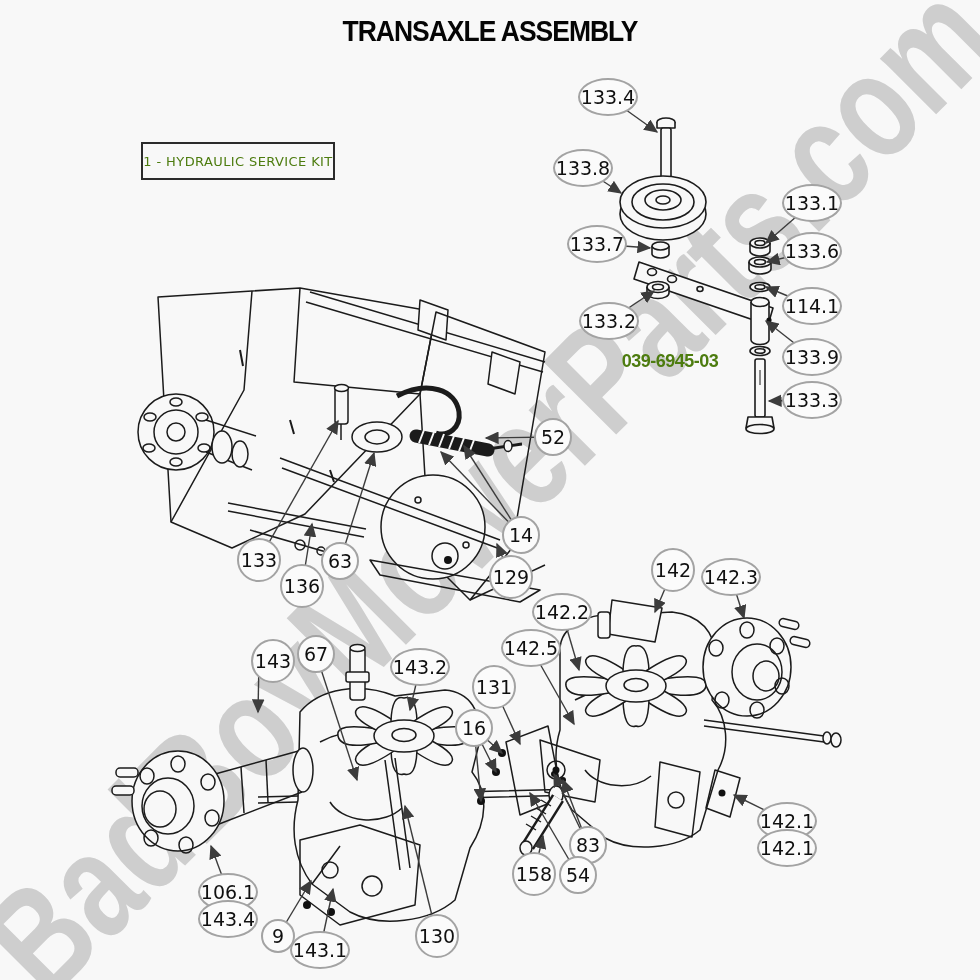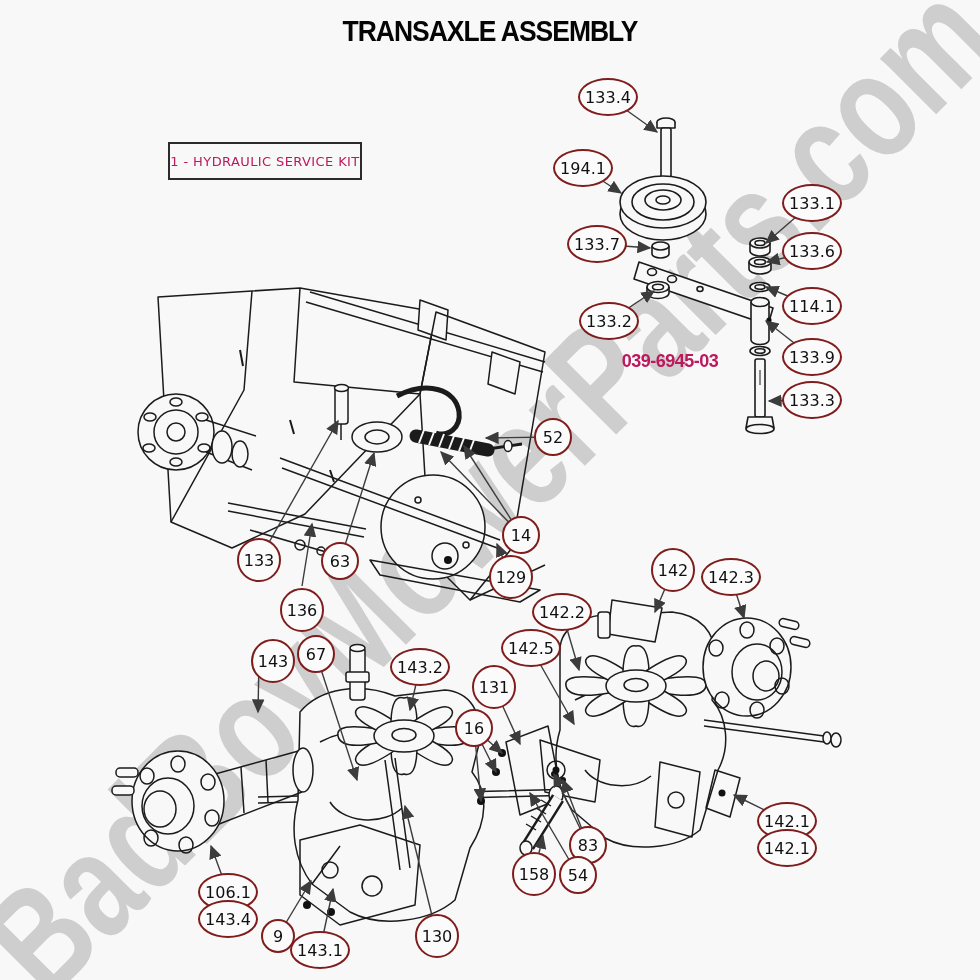--- a/index.html
+++ b/index.html
@@ -3,31 +3,31 @@
 <meta charset="utf-8">
 <style>
   html,body{margin:0;padding:0;background:#f8f8f8;}
   .stage{position:relative;width:980px;height:980px;overflow:hidden;
          background:#f8f8f8;font-family:"DejaVu Sans",sans-serif;}
   svg{position:absolute;left:0;top:0;}
   .title{position:absolute;top:16px;left:0;width:980px;text-align:center;
          font-family:"Liberation Sans",sans-serif;font-weight:bold;
          font-size:27px;letter-spacing:-1px;color:#050505;
          transform:scale(0.98,1.12);}
-  .kitbox{position:absolute;left:168px;top:142px;width:190px;height:34px;
+  .kitbox{position:absolute;left:141px;top:142px;width:190px;height:34px;
           border:2px solid #2b2b2b;display:flex;align-items:center;justify-content:center;
-          font-size:13px;color:#be185d;letter-spacing:.4px;background:transparent;}
-  .partlabel{position:absolute;left:555px;top:351px;width:230px;text-align:center;color:#be185d;
+          font-size:13px;color:#4d7c0f;letter-spacing:.4px;background:transparent;}
+  .partlabel{position:absolute;left:555px;top:351px;width:230px;text-align:center;color:#4d7c0f;
              font-family:"Liberation Sans",sans-serif;}
   .partlabel .pn{font-size:18px;font-weight:bold;letter-spacing:-.5px;}
   .partlabel .nm{font-size:16px;font-weight:bold;letter-spacing:-.5px;margin-top:1px;}
   .callout{position:absolute;transform:translate(-50%,-50%);
-           background:#fbfbfb;border:2px solid #7f1d1d;border-radius:50%;
+           background:#fbfbfb;border:2px solid #a3a3a3;border-radius:50%;
            display:flex;align-items:center;justify-content:center;
-           font-size:16px;color:#101010;box-sizing:border-box;white-space:nowrap;text-align:right;}
+           font-size:19px;color:#101010;box-sizing:border-box;white-space:nowrap;text-align:right;}
   .c5{width:60px;height:38px;}
   .c3{width:44px;height:44px;}
   .c2{width:38px;height:38px;}
   .c1{width:34px;height:34px;}
 </style>
 </head>
 <body>
 
 <div class="stage">
 
@@ -297,21 +297,21 @@
 
   <div class="partlabel">
     <div class="pn">039-6945-03</div>
   </div>
 
   <div id="callouts">
       <div class="callout c5" style="left: 608px; top: 97px;">
         <span>133.4</span>
       </div>
       <div class="callout c5" style="left: 583px; top: 168px;">
-        <span>194.1</span>
+        <span>133.8</span>
       </div>
       <div class="callout c5" style="left: 597px; top: 244px;">
         <span>133.7</span>
       </div>
       <div class="callout c5" style="left: 609px; top: 321px;">
         <span>133.2</span>
       </div>
       <div class="callout c5" style="left: 812px; top: 203px;">
         <span>133.1</span>
       </div>
@@ -329,21 +329,21 @@
       </div>
       <div class="callout c2" style="left: 553px; top: 437px;">
         <span>52</span>
       </div>
       <div class="callout c2" style="left: 521px; top: 535px;">
         <span>14</span>
       </div>
       <div class="callout c3" style="left: 259px; top: 560px;">
         <span>133</span>
       </div>
-      <div class="callout c3" style="left: 302px; top: 610px;">
+      <div class="callout c3" style="left: 302px; top: 586px;">
         <span>136</span>
       </div>
       <div class="callout c2" style="left: 340px; top: 561px;">
         <span>63</span>
       </div>
       <div class="callout c3" style="left: 511px; top: 577px;">
         <span>129</span>
       </div>
       <div class="callout c3" style="left: 259px; top: 661px; margin-left: 14px;">
         <span>143</span>

